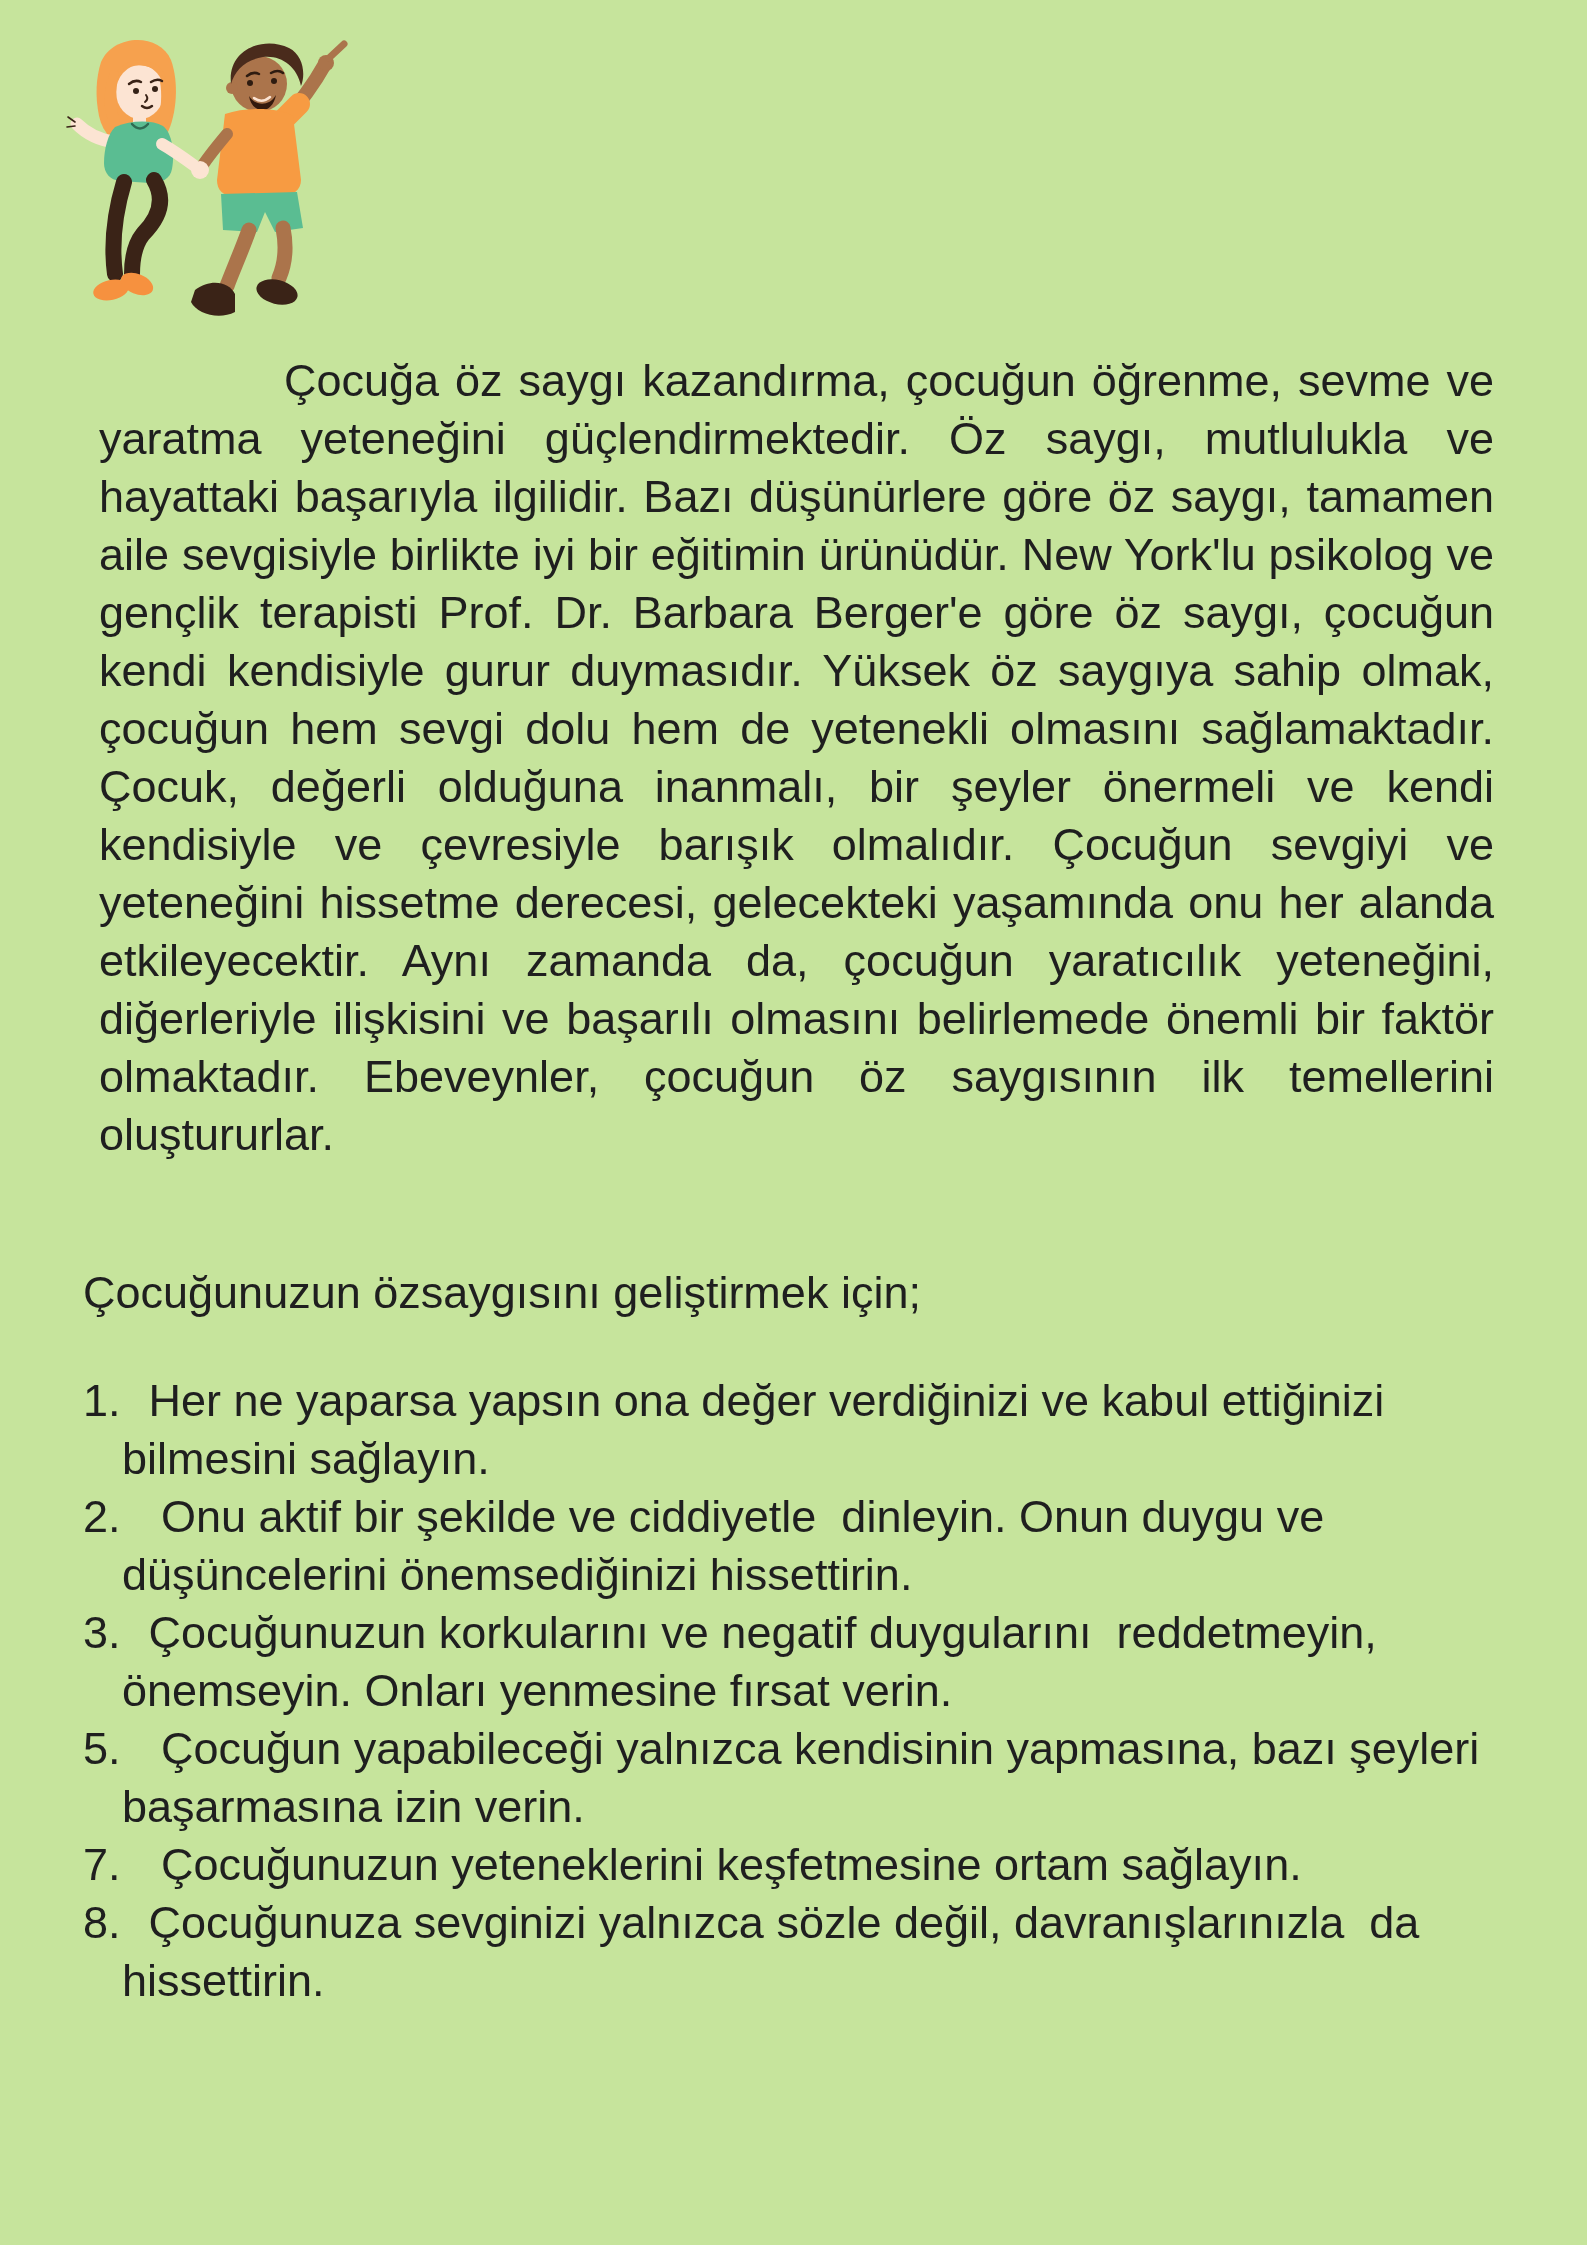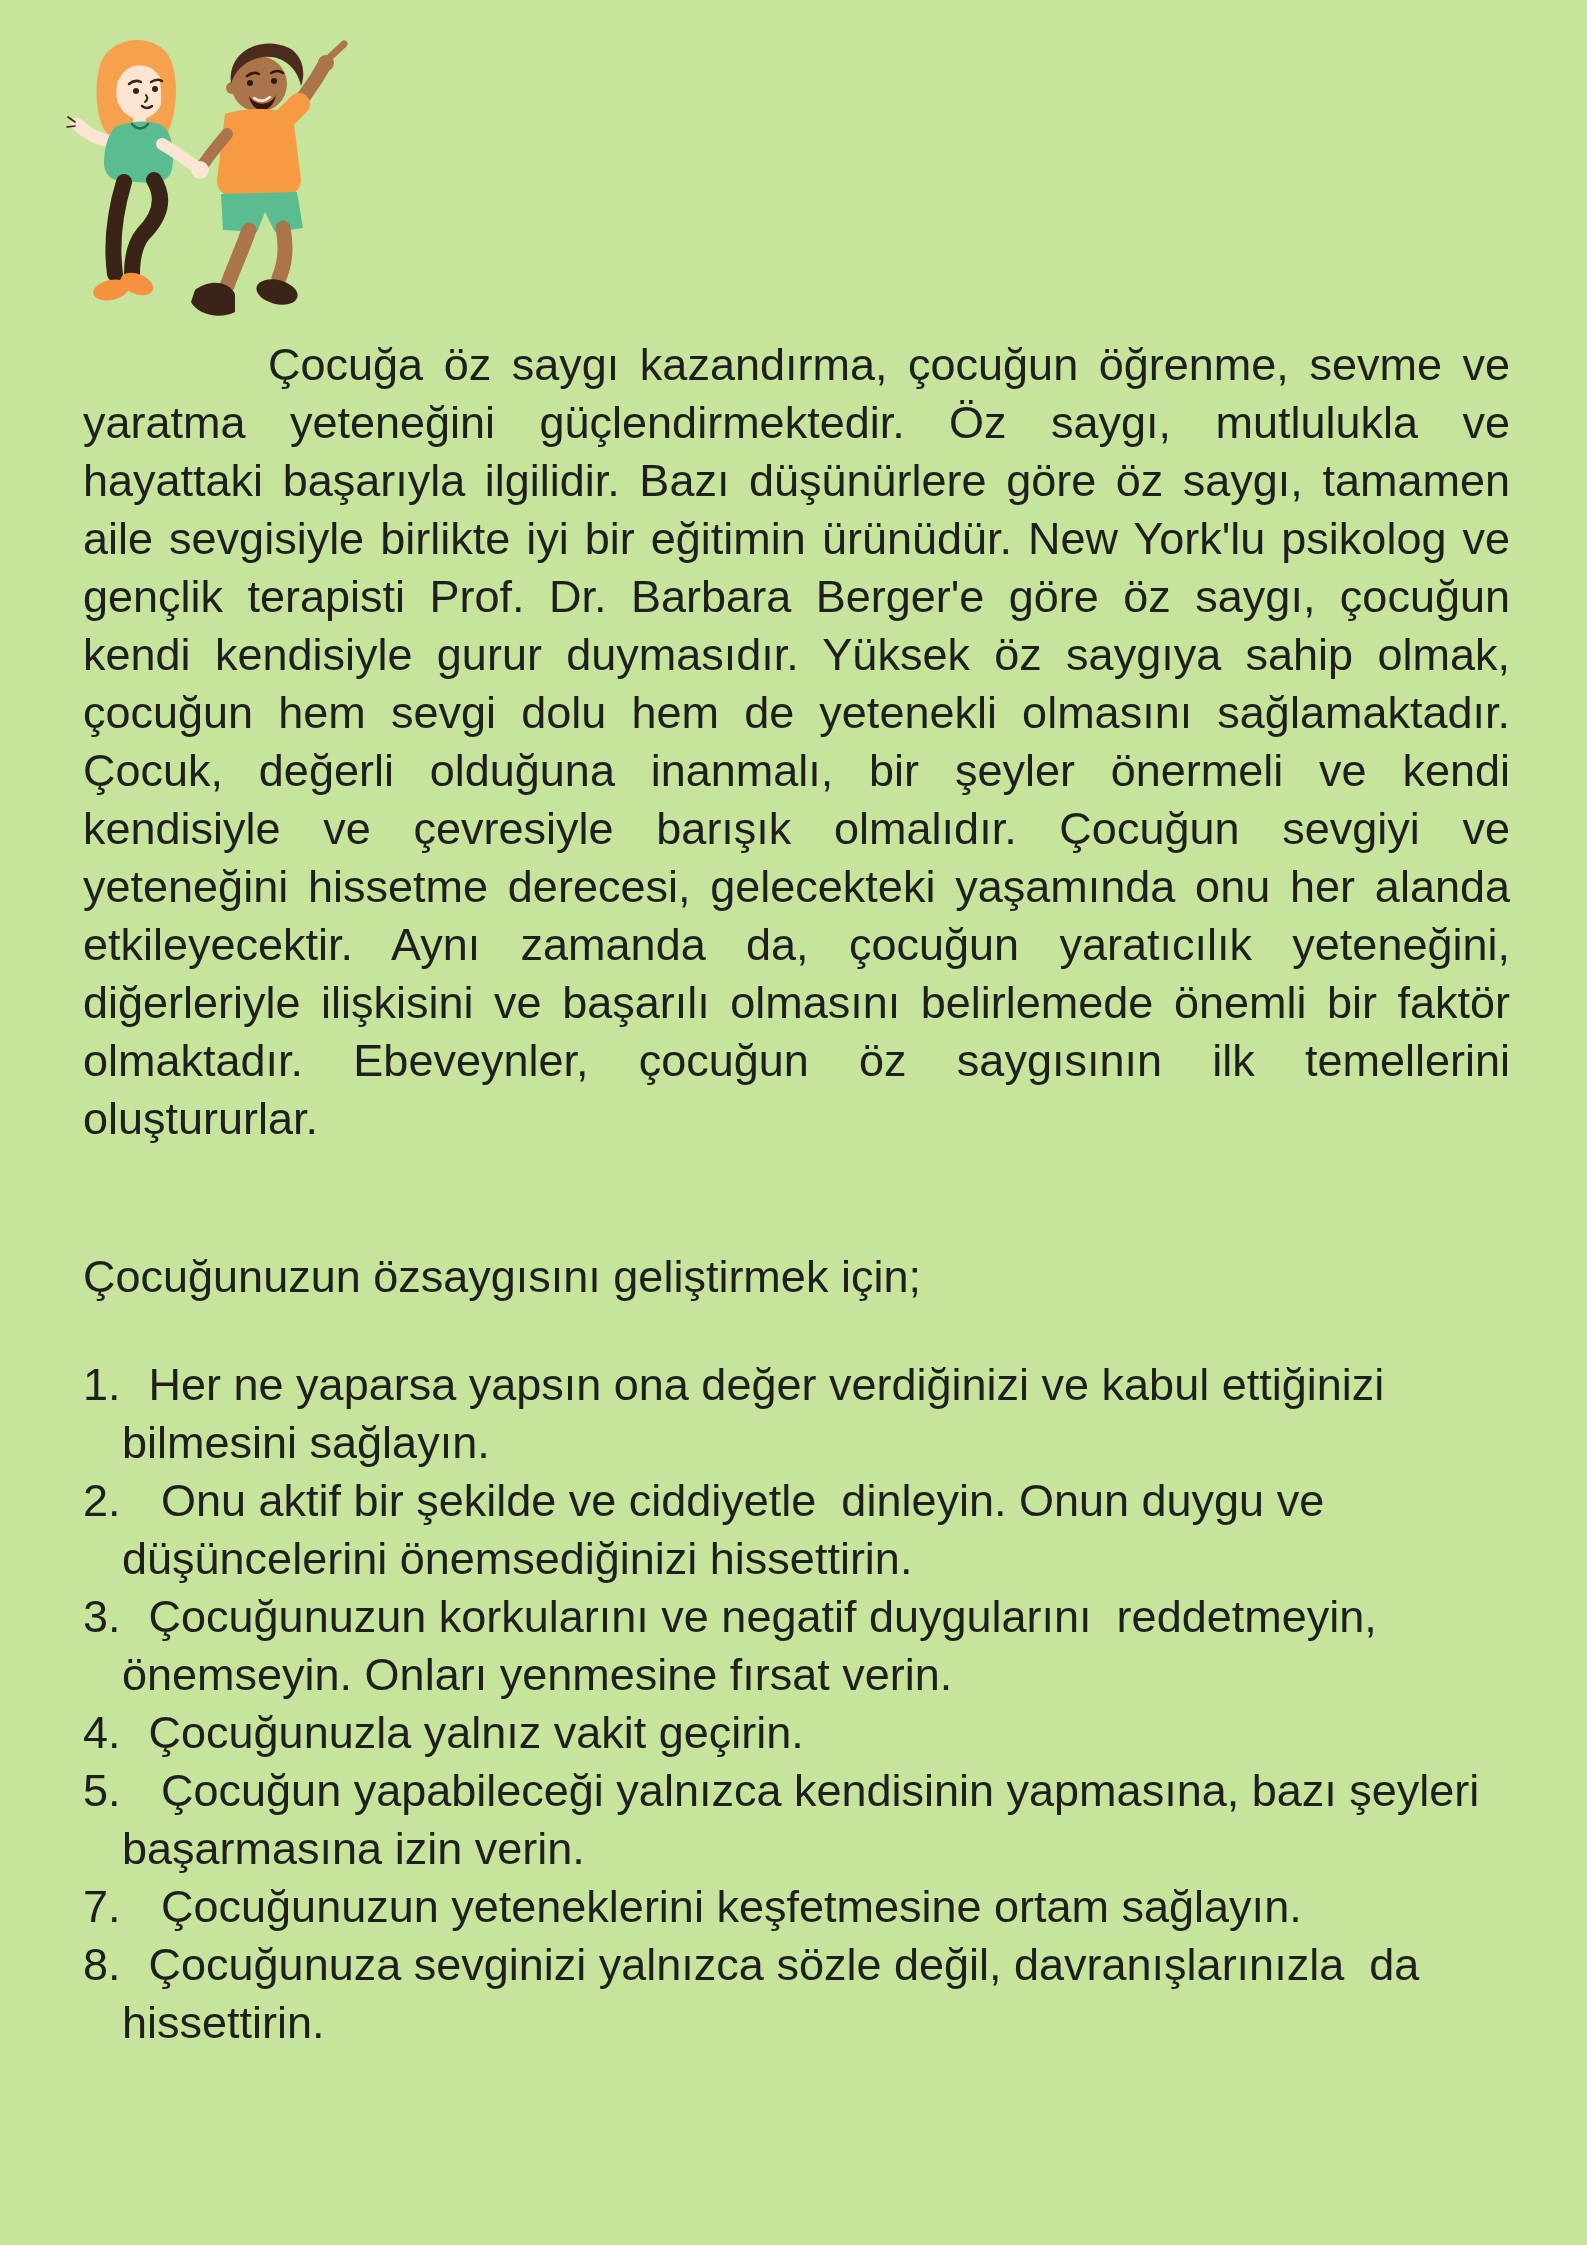--- a/index.html
+++ b/index.html
@@ -26,21 +26,21 @@
     -webkit-text-stroke:1.5px var(--title-blue);
   }
   .content{
     position:absolute;top:336px;left:0;
     width:1587px;
     box-sizing:border-box;
     padding:0 77px 0 83px;
     font-size:45px;line-height:58px;
   }
   .intro{
-    margin:0;
+    margin:16px;
     text-align:justify;
     text-indent:185px;
   }
   .subheading{
     margin:100px 0 0 0;
   }
   .tips{
     list-style:none;
     margin:50px 0 0 0;
     padding:0;
@@ -111,20 +111,19 @@
 
   <div class="content">
     <p class="intro">Çocuğa öz saygı kazandırma, çocuğun öğrenme, sevme ve yaratma yeteneğini güçlendirmektedir. Öz saygı, mutlulukla ve hayattaki başarıyla ilgilidir. Bazı düşünürlere göre öz saygı, tamamen aile sevgisiyle birlikte iyi bir eğitimin ürünüdür. New York'lu psikolog ve gençlik terapisti Prof. Dr. Barbara Berger'e göre öz saygı, çocuğun kendi kendisiyle gurur duymasıdır. Yüksek öz saygıya sahip olmak, çocuğun hem sevgi dolu hem de yetenekli olmasını sağlamaktadır. Çocuk, değerli olduğuna inanmalı, bir şeyler önermeli ve kendi kendisiyle ve çevresiyle barışık olmalıdır. Çocuğun sevgiyi ve yeteneğini hissetme derecesi, gelecekteki yaşamında onu her alanda etkileyecektir. Aynı zamanda da, çocuğun yaratıcılık yeteneğini, diğerleriyle ilişkisini ve başarılı olmasını belirlemede önemli bir faktör olmaktadır. Ebeveynler, çocuğun öz saygısının ilk temellerini oluştururlar.</p>
 
     <p class="subheading">Çocuğunuzun özsaygısını geliştirmek için;</p>
 
     <ol class="tips">
       <li class="tip"><span class="num">1.</span><span class="txt">Her ne yaparsa yapsın ona değer verdiğinizi ve kabul ettiğinizi bilmesini sağlayın.</span></li>
       <li class="tip"><span class="num">2.</span><span class="txt"> Onu aktif bir şekilde ve ciddiyetle  dinleyin. Onun duygu ve düşüncelerini önemsediğinizi hissettirin.</span></li>
       <li class="tip"><span class="num">3.</span><span class="txt">Çocuğunuzun korkularını ve negatif duygularını  reddetmeyin, önemseyin. Onları yenmesine fırsat verin.</span></li>
-      <li class="tip"><span class="num">4.</span><span class="txt">Çocuğunuzla yalnız vakit geçirin.</span></li>
       <li class="tip"><span class="num">5.</span><span class="txt"> Çocuğun yapabileceği yalnızca kendisinin yapmasına, bazı şeyleri başarmasına izin verin.</span></li>
       <li class="tip"><span class="num">7.</span><span class="txt"> Çocuğunuzun yeteneklerini keşfetmesine ortam sağlayın.</span></li>
       <li class="tip"><span class="num">8.</span><span class="txt">Çocuğunuza sevginizi yalnızca sözle değil, davranışlarınızla  da hissettirin.</span></li>
     </ol>
   </div>
 
 </div>
 
 </body></html>

